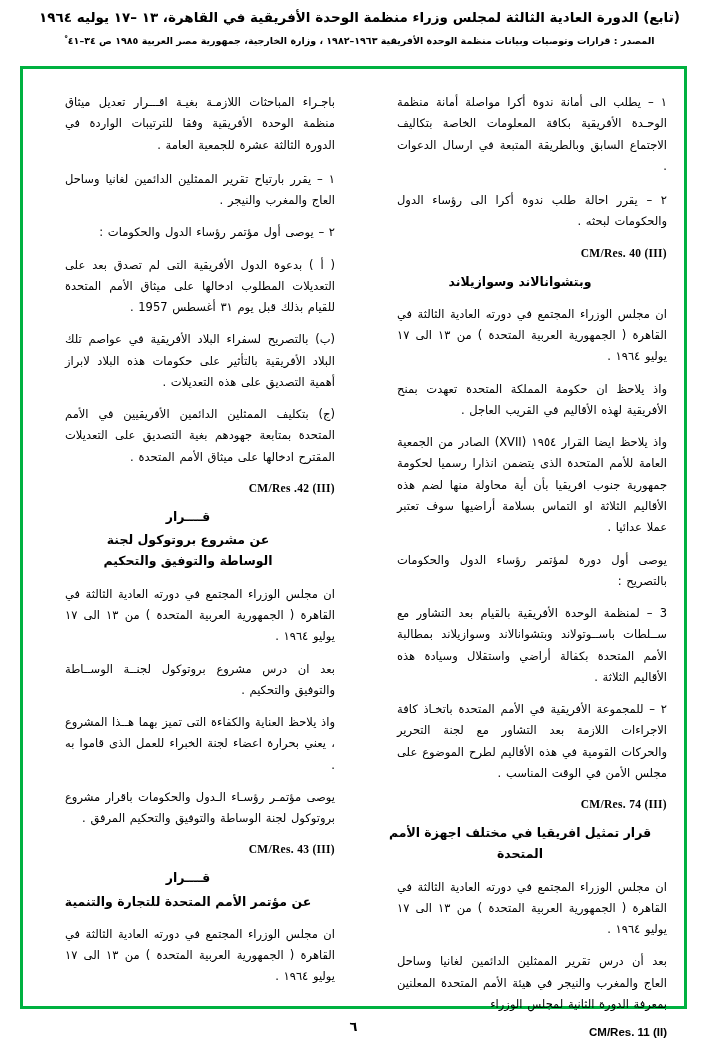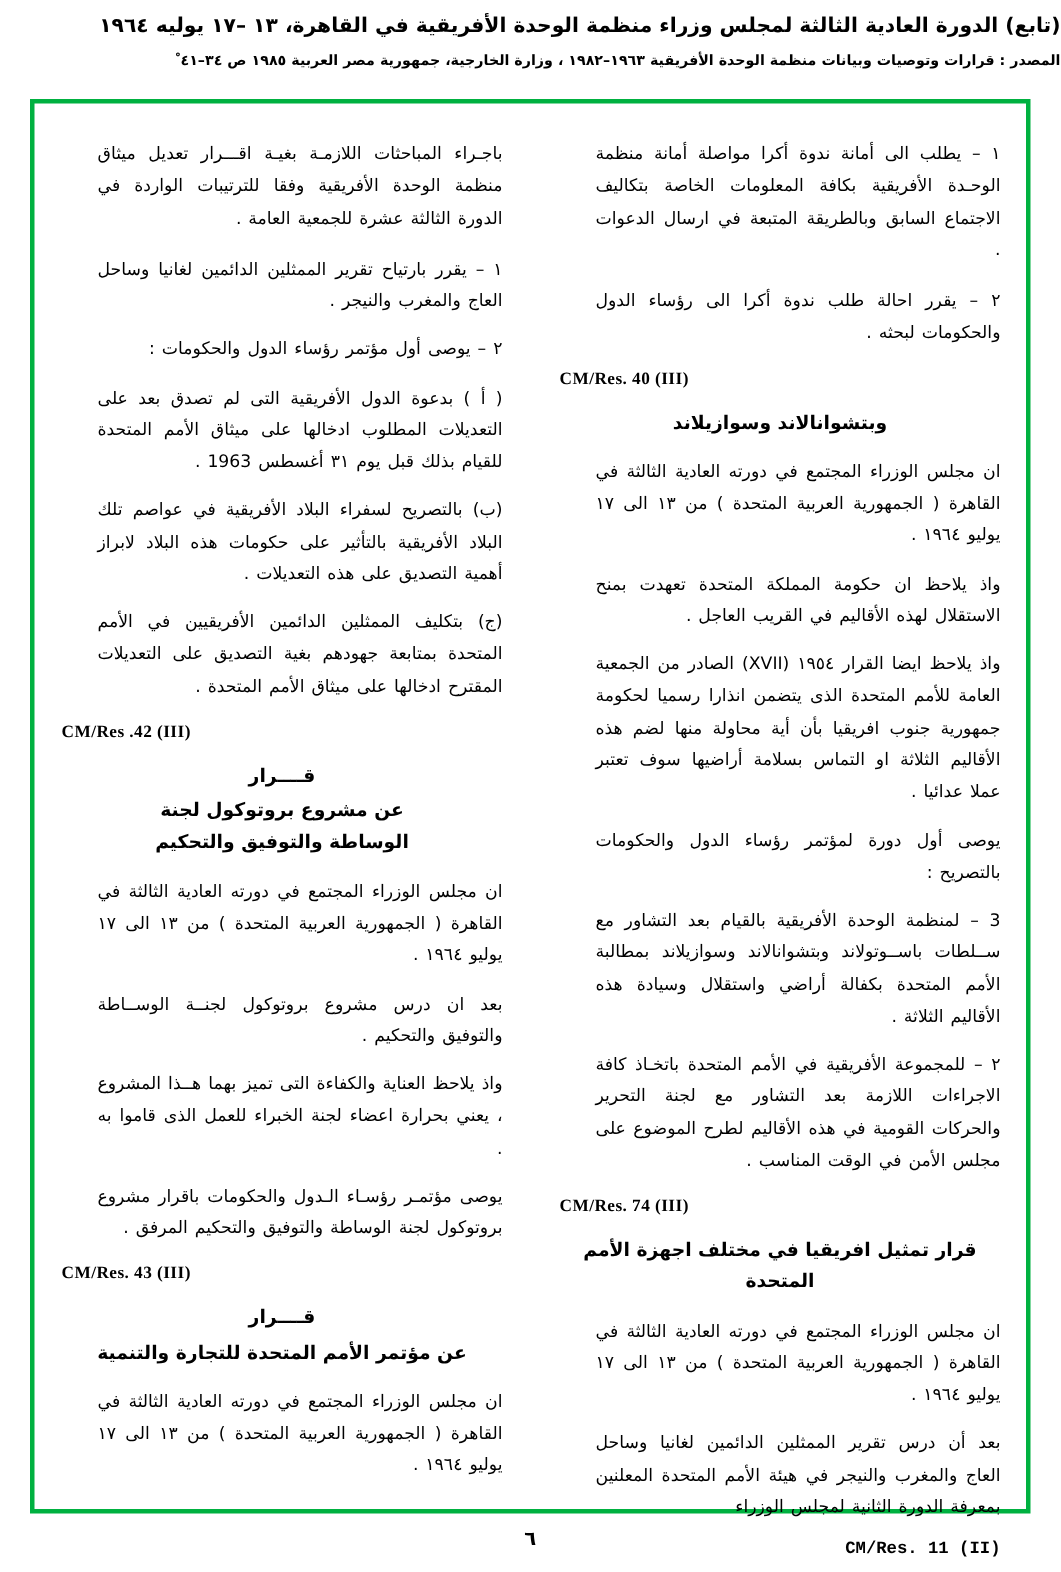--- a/index.html
+++ b/index.html
@@ -20,20 +20,21 @@
     position: absolute;
     inset: 0;
   }
 
   
   .header {
     position: absolute;
     top: 8px;
     left: 12px;
     right: 0;
+    text-align: center;
     direction: rtl;
   }
   .header-title {
     font-size: 13.5px;
     font-weight: bold;
     letter-spacing: 0px;
     line-height: 1.4;
     color: #000;
   }
   .header-source {
@@ -87,21 +88,21 @@
   }
   .para.lead {
     margin-bottom: 13px;
   }
 
   .res-code {
     font-size: 11.5px;
     font-weight: bold;
     font-family: "Liberation Serif", "DejaVu Serif", serif;
     direction: ltr;
-    text-align: left;
+    text-align: right;
     margin: 14px 0 12px 0;
     letter-spacing: 0.3px;
   }
 
   .res-title {
     text-align: center;
     font-size: 12.5px;
     font-weight: bold;
     line-height: 1.7;
     margin: 4px 0 12px 0;
@@ -110,21 +111,21 @@
     letter-spacing: 4px;
     display: block;
     margin-bottom: 2px;
   }
   .res-title .subline {
     display: block;
   }
 
   
   .inline-code {
-    font-family: Liberation Mono, monospace;
+    font-family: Liberation Sans, sans-serif;
     font-weight: bold;
     direction: ltr;
     display: inline-block;
     font-size: 11.5px;
   }
   .code-row {
     display: flex;
     justify-content: space-between;
     align-items: baseline;
     font-size: 11.5px;
@@ -161,21 +162,21 @@
       <div class="para lead">١ – يطلب الى أمانة ندوة أكرا مواصلة أمانة منظمة الوحـدة الأفريقية بكافة المعلومات الخاصة بتكاليف الاجتماع السابق وبالطريقة المتبعة في ارسال الدعوات .</div>
       <div class="para">٢ – يقرر احالة طلب ندوة أكرا الى رؤساء الدول والحكومات لبحثه .</div>
 
       <div class="res-code">CM/Res. 40  (III)</div>
 
       <div class="res-title">
         <span class="subline">وبتشوانالاند وسوازيلاند</span>
       </div>
 
       <div class="para">ان مجلس الوزراء المجتمع في دورته العادية الثالثة في القاهرة ( الجمهورية العربية المتحدة ) من ١٣ الى ١٧ يوليو ١٩٦٤ .</div>
-      <div class="para">واذ يلاحظ ان حكومة المملكة المتحدة تعهدت بمنح الاستقلال لهذه الأقاليم في القريب العاجل .</div>
+      <div class="para">واذ يلاحظ ان حكومة المملكة المتحدة تعهدت بمنح الأفريقية لهذه الأقاليم في القريب العاجل .</div>
       <div class="para">واذ يلاحظ ايضا القرار ١٩٥٤ (XVII) الصادر من الجمعية العامة للأمم المتحدة الذى يتضمن انذارا رسميا لحكومة جمهورية جنوب افريقيا بأن أية محاولة منها لضم هذه الأقاليم الثلاثة او التماس بسلامة أراضيها سوف تعتبر عملا عدائيا .</div>
       <div class="para">يوصى أول دورة لمؤتمر رؤساء الدول والحكومات بالتصريح :</div>
       <div class="para">3 – لمنظمة الوحدة الأفريقية بالقيام بعد التشاور مع ســلطات باســوتولاند وبتشوانالاند وسوازيلاند بمطالبة الأمم المتحدة بكفالة أراضي واستقلال وسيادة هذه الأقاليم الثلاثة .</div>
       <div class="para">٢ – للمجموعة الأفريقية في الأمم المتحدة باتخـاذ كافة الاجراءات اللازمة بعد التشاور مع لجنة التحرير والحركات القومية في هذه الأقاليم لطرح الموضوع على مجلس الأمن في الوقت المناسب .</div>
 
       <div class="res-code">CM/Res. 74  (III)</div>
 
       <div class="res-title">
         <span class="subline">قرار تمثيل افريقيا في مختلف اجهزة الأمم المتحدة</span>
       </div>
@@ -185,21 +186,21 @@
 
       <div class="code-row">
         <span class="inline-code">CM/Res. 11  (II)</span>
       </div>
     </div>
 
     <div class="col">
       <div class="para lead">باجـراء المباحثات اللازمـة بغيـة اقـــرار تعديل ميثاق منظمة الوحدة الأفريقية وفقا للترتيبات الواردة في الدورة الثالثة عشرة للجمعية العامة .</div>
       <div class="para">١ – يقرر بارتياح تقرير الممثلين الدائمين لغانيا وساحل العاج والمغرب والنيجر .</div>
       <div class="para">٢ – يوصى أول مؤتمر رؤساء الدول والحكومات :</div>
-      <div class="para">( أ ) بدعوة الدول الأفريقية التى لم تصدق بعد على التعديلات المطلوب ادخالها على ميثاق الأمم المتحدة للقيام بذلك قبل يوم ٣١ أغسطس 1963 .</div>
+      <div class="para">( أ ) بدعوة الدول الأفريقية التى لم تصدق بعد على التعديلات المطلوب ادخالها على ميثاق الأمم المتحدة للقيام بذلك قبل يوم ٣١ أغسطس 1957 .</div>
       <div class="para">(ب) بالتصريح لسفراء البلاد الأفريقية في عواصم تلك البلاد الأفريقية بالتأثير على حكومات هذه البلاد لابراز أهمية التصديق على هذه التعديلات .</div>
       <div class="para">(ج) بتكليف الممثلين الدائمين الأفريقيين في الأمم المتحدة بمتابعة جهودهم بغية التصديق على التعديلات المقترح ادخالها على ميثاق الأمم المتحدة .</div>
 
       <div class="res-code">CM/Res .42  (III)</div>
 
       <div class="res-title">
         <span class="word-qarar">قــــرار</span>
         <span class="subline">عن مشروع بروتوكول لجنة</span>
         <span class="subline">الوساطة والتوفيق والتحكيم</span>
       </div>

